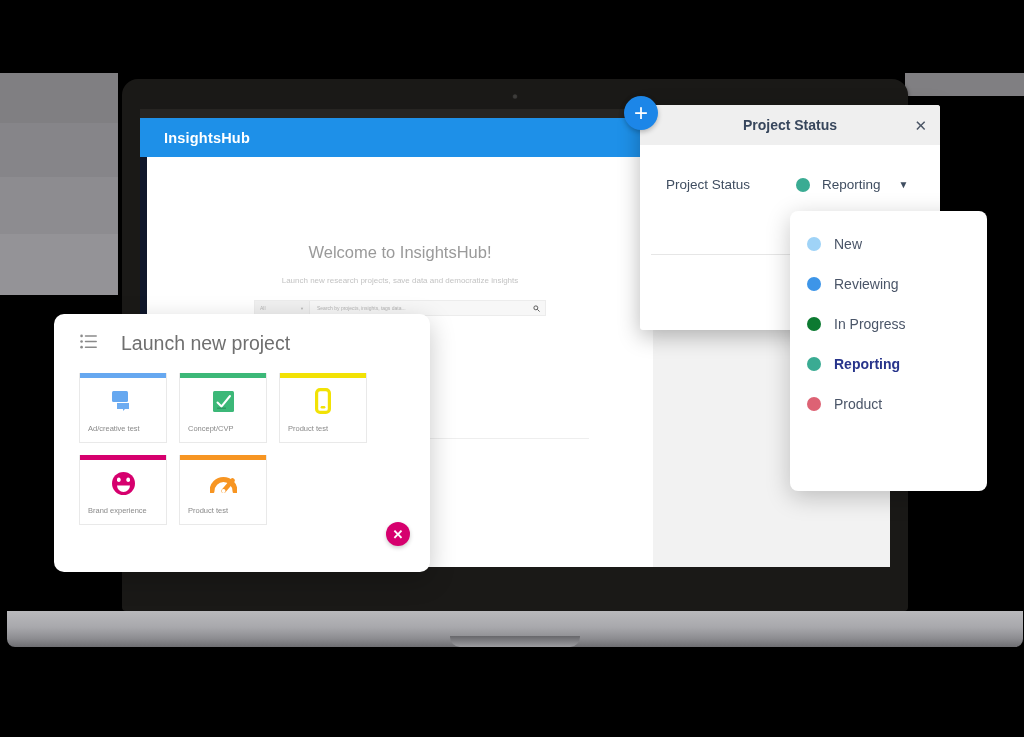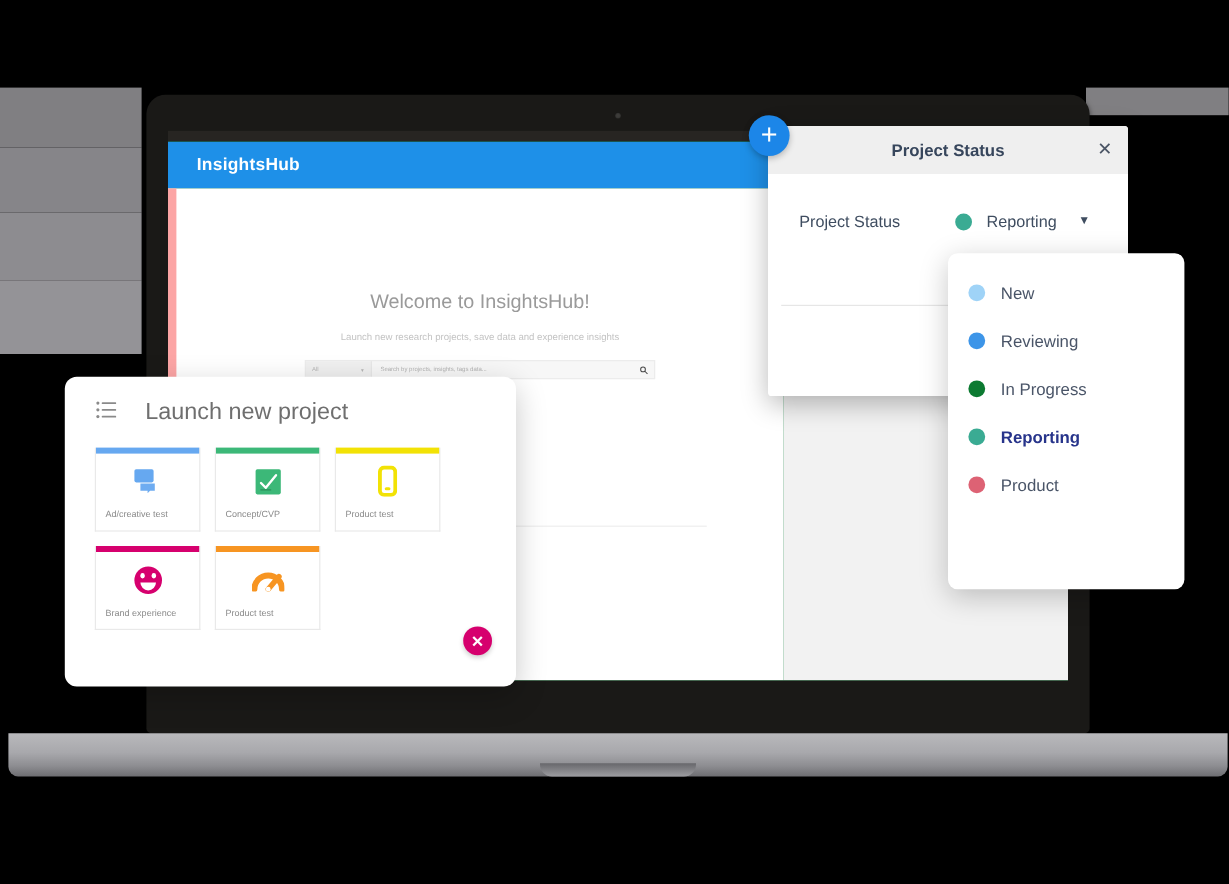--- a/index.html
+++ b/index.html
@@ -32,21 +32,21 @@
     position: absolute; left: 50%; top: 15px; transform: translateX(-50%);
     width: 5px; height: 5px; border-radius: 50%;
     background: #3d3c3a; box-shadow: inset 0 0 1px #000;
   }
   #bezel-strip {
     position: absolute; left: 18px; top: 30px; right: 18px; height: 9px;
     background: #272522;
   }
   #screen {
     position: absolute; left: 18px; top: 39px; right: 18px; bottom: 44px;
-    background: #15803d; overflow: hidden;
+    background: #fdba74; overflow: hidden;
   }
   #base {
     position: absolute; left: -115px; right: -115px; bottom: -36px; height: 36px;
     background: linear-gradient(180deg,#b9b9bc 0%, #a8a8ac 45%, #8e8e92 75%, #6e6e72 100%);
     border-radius: 0 0 8px 8px;
   }
   #notch {
     position: absolute; left: 50%; transform: translateX(-50%); bottom: -36px;
     width: 130px; height: 11px;
     background: linear-gradient(180deg,#67676b,#9c9ca0);
@@ -55,21 +55,21 @@
 
   
   #appbar {
     height: 39px; background: #1e90e8; color: #fff;
     display: flex; align-items: center; padding-left: 24px;
   }
   #appbar .title { font-size: 14.5px; font-weight: 700; letter-spacing: .2px; }
   #appbody { display: flex; height: calc(100% - 39px); }
   #mainpane {
     flex: 1 1 auto; background: #ffffff; position: relative;
-    border-left: 7px solid #fca5a5;
+    border-left: 7px solid #0f172a;
   }
   #sidepane { width: 237px; background: #f2f2f2; position: relative; }
 
   .welcome {
     margin-top: 86px; text-align: center;
     font-size: 16.5px; color: #9a9a9a; font-weight: 400;
   }
   .subtitle {
     margin-top: 14px; text-align: center;
     font-size: 8px; color: #c3c3c3;
@@ -233,21 +233,21 @@
     <div id="screen">
 
       <div id="appbar">
         <span class="title">InsightsHub</span>
       </div>
 
       <div id="appbody">
         <div id="mainpane">
 
           <div class="welcome">Welcome to InsightsHub!</div>
-          <div class="subtitle">Launch new research projects, save data and experience insights</div>
+          <div class="subtitle">Launch new research projects, save data and democratize insights</div>
 
           <div class="searchrow">
             <div class="sel">
               <span>All</span>
               <span class="caret">▼</span>
             </div>
             <div class="ph">Search by projects, insights, tags data...</div>
             <div class="mag">
               <svg width="7" height="7" viewBox="0 0 16 16" fill="none" stroke="#4a4a4a" stroke-width="2">
                 <circle cx="6.5" cy="6.5" r="4.5"></circle>

